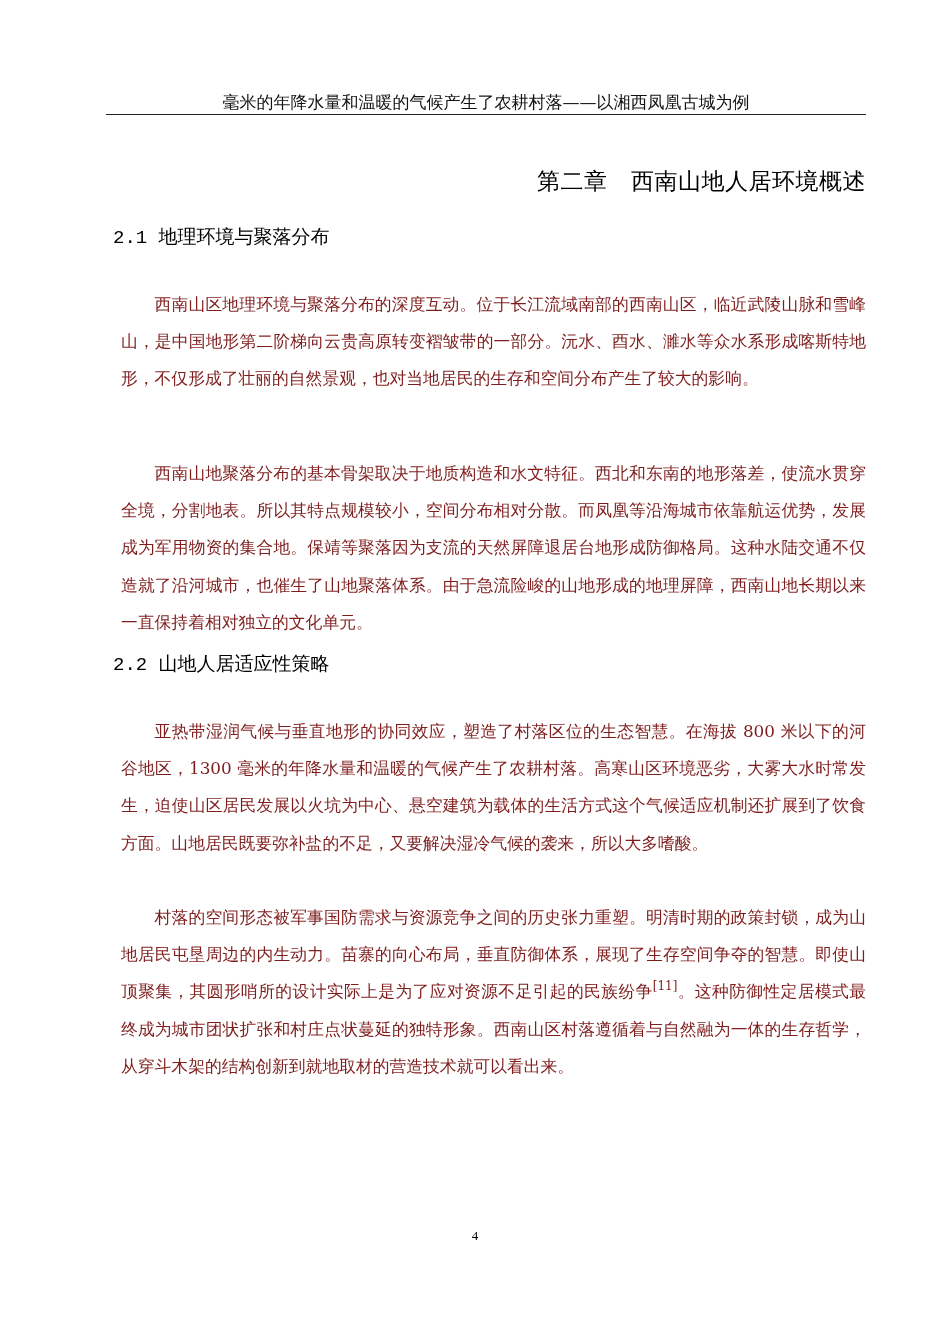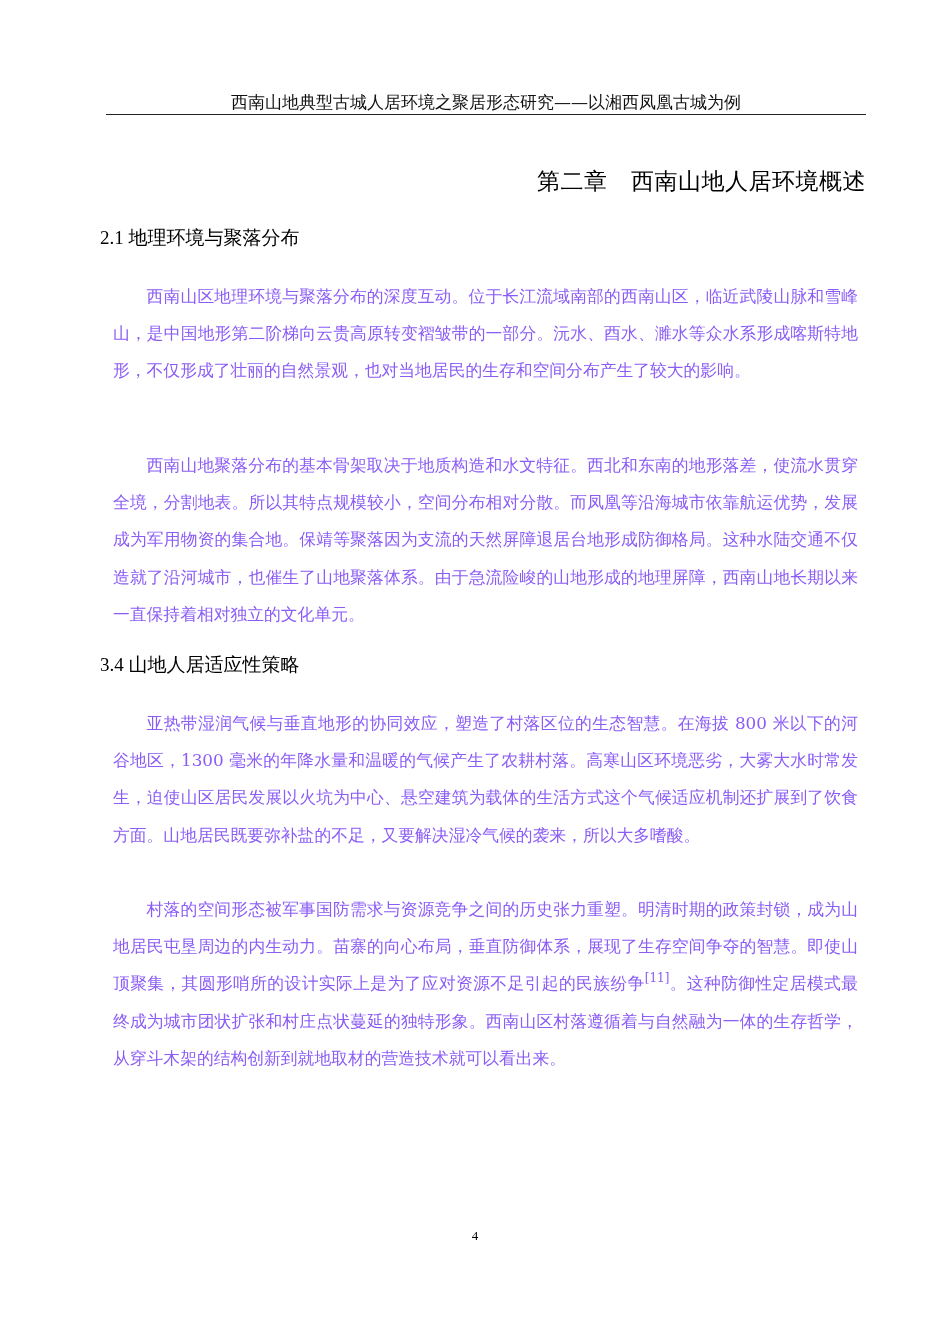--- a/index.html
+++ b/index.html
@@ -17,48 +17,48 @@
     position: absolute; left: 106px; top: 114px; width: 760px; height: 0;
     border-top: 1.5px solid #222;
   }
   .chapter-title {
     position: absolute; left: 106px; top: 150px; width: 760px;
     text-align: right; font-size: 23px; line-height: 32px;
     font-family: "DejaVu Sans", sans-serif; font-weight: normal; color: #000;
     letter-spacing: 0.5px; white-space: pre;
   }
   .section-heading {
-    position: absolute; left: 100px; font-size: 19px; line-height: 26px;
-    font-family: Liberation Serif, serif; color: #000;
+    position: absolute; left: 113px; font-size: 19px; line-height: 26px;
+    font-family: Liberation Mono, monospace; color: #000;
   }
   .para {
     position: absolute; left: 113px; width: 745px;
     font-size: 16.8px; line-height: 37.2px;
     text-align: justify; text-indent: 2em;
-    font-family: "DejaVu Serif", serif; color: #8b5cf6;
-    margin: 0;
+    font-family: "DejaVu Serif", serif; color: #7f1d1d;
+    margin: 8px;
   }
   .cite { font-size: 12px; vertical-align: 7px; line-height: 0; }
   .page-number {
     position: absolute; left: 0; width: 950px; top: 1228px;
     text-align: center; font-size: 13px; font-family: "Liberation Serif", serif;
   }
 </style>
 </head>
 <body>
 
-<div class="running-header">西南山地典型古城人居环境之聚居形态研究——以湘西凤凰古城为例</div>
+<div class="running-header">毫米的年降水量和温暖的气候产生了农耕村落——以湘西凤凰古城为例</div>
 <div class="header-rule"></div>
 
 <h1 class="chapter-title">第二章　西南山地人居环境概述</h1>
 
 <div class="section-heading" style="top:225px;">2.1 地理环境与聚落分布</div>
 
 <p class="para" style="top:278px;">西南山区地理环境与聚落分布的深度互动。位于长江流域南部的西南山区，临近武陵山脉和雪峰山，是中国地形第二阶梯向云贵高原转变褶皱带的一部分。沅水、酉水、濉水等众水系形成喀斯特地形，不仅形成了壮丽的自然景观，也对当地居民的生存和空间分布产生了较大的影响。</p>
 <p class="para" style="top:447px;">西南山地聚落分布的基本骨架取决于地质构造和水文特征。西北和东南的地形落差，使流水贯穿全境，分割地表。所以其特点规模较小，空间分布相对分散。而凤凰等沿海城市依靠航运优势，发展成为军用物资的集合地。保靖等聚落因为支流的天然屏障退居台地形成防御格局。这种水陆交通不仅造就了沿河城市，也催生了山地聚落体系。由于急流险峻的山地形成的地理屏障，西南山地长期以来一直保持着相对独立的文化单元。</p>
 
-<div class="section-heading" style="top:652px;">3.4 山地人居适应性策略</div>
+<div class="section-heading" style="top:652px;">2.2 山地人居适应性策略</div>
 
 <p class="para" style="top:705px;">亚热带湿润气候与垂直地形的协同效应，塑造了村落区位的生态智慧。在海拔 800 米以下的河谷地区，1300 毫米的年降水量和温暖的气候产生了农耕村落。高寒山区环境恶劣，大雾大水时常发生，迫使山区居民发展以火坑为中心、悬空建筑为载体的生活方式这个气候适应机制还扩展到了饮食方面。山地居民既要弥补盐的不足，又要解决湿冷气候的袭来，所以大多嗜酸。</p>
 
 <p class="para" style="top:891px;"><span>村落的空间形态被军事国防需求与资源竞争之间的历史张力重塑。明清时期的政策封锁，成为山地居民屯垦周边的内生动力。苗寨的向心布局，垂直防御体系，展现了生存空间争夺的智慧。即使山顶聚集，其圆形哨所的设计实际上是为了应对资源不足引起的民族纷争</span><span class="cite">[11]</span><span>。这种防御性定居模式最终成为城市团状扩张和村庄点状蔓延的独特形象。西南山区村落遵循着与自然融为一体的生存哲学，从穿斗木架的结构创新到就地取材的营造技术就可以看出来。</span></p>
 
 <div class="page-number">4</div>
 
 </body></html>

